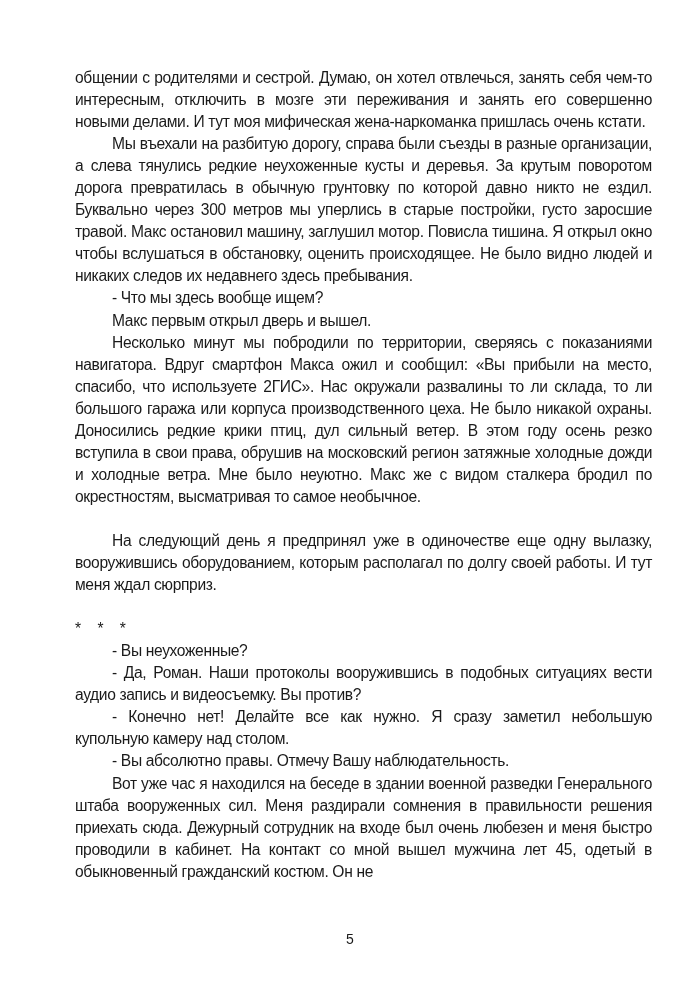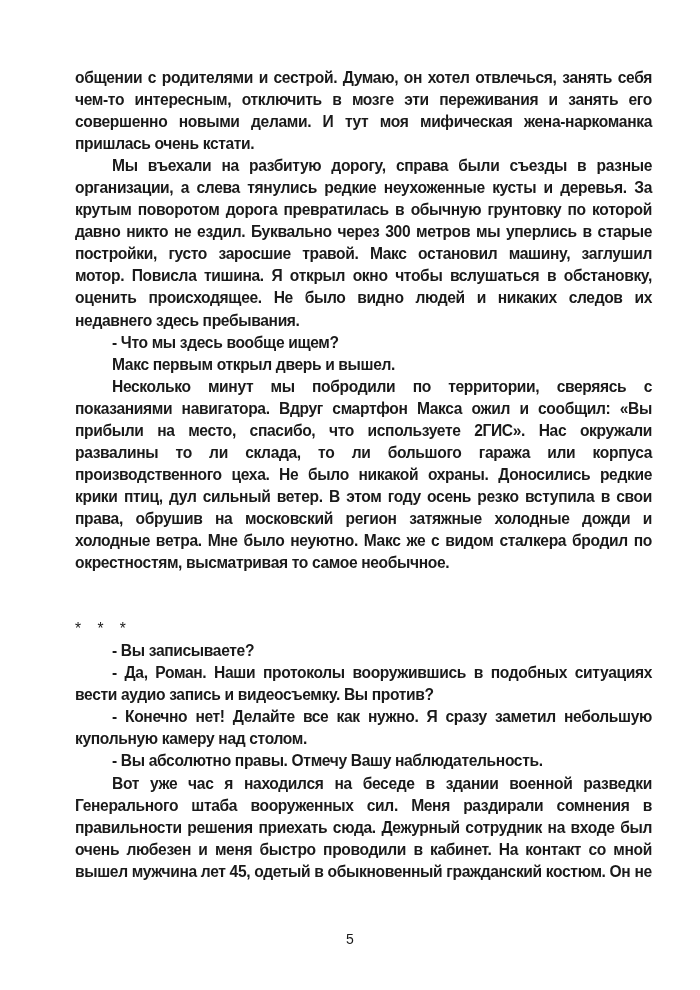--- a/index.html
+++ b/index.html
@@ -3,41 +3,42 @@
 <meta charset="utf-8">
 <style>
   html, body { margin: 0; padding: 0; background: #ffffff; }
   body { width: 700px; height: 990px; position: relative; overflow: hidden; }
   .page {
     position: absolute; left: 75px; top: 67px; width: 577px;
     font-family: "Liberation Sans", sans-serif;
     font-size: 15.6px; line-height: 22.05px; color: #1a1a1a;
     letter-spacing: -0.35px;
   }
-  .p { margin: 0; text-align: justify; text-indent: 37px; hyphens: none; font-weight: bold; }
+  .p { margin: 0; text-align: justify; text-indent: 37px; hyphens: none; }
   .p.noindent { text-indent: 0; }
   .blank { height: 22.05px; }
   .stars { margin: 0; text-indent: 0; letter-spacing: 6px; }
   .pageno {
     position: absolute; top: 931px; left: 0; width: 700px; text-align: center;
     font-family: "Liberation Sans", sans-serif; font-size: 14px; color: #1a1a1a;
   }
 </style>
 </head>
 <body>
 
 <div class="page">
   <p class="p noindent">общении с родителями и сестрой. Думаю, он хотел отвлечься, занять себя чем-то интересным, отключить в мозге эти переживания и занять его совершенно новыми делами. И тут моя мифическая жена-наркоманка пришлась очень кстати.</p>
   <p class="p">Мы въехали на разбитую дорогу, справа были съезды в разные организации, а слева тянулись редкие неухоженные кусты и деревья. За крутым поворотом дорога превратилась в обычную грунтовку по которой давно никто не ездил. Буквально через 300 метров мы уперлись в старые постройки, густо заросшие травой. Макс остановил машину, заглушил мотор. Повисла тишина. Я открыл окно чтобы вслушаться в обстановку, оценить происходящее. Не было видно людей и никаких следов их недавнего здесь пребывания.</p>
   <p class="p">- Что мы здесь вообще ищем?</p>
   <p class="p">Макс первым открыл дверь и вышел.</p>
   <p class="p">Несколько минут мы побродили по территории, сверяясь с показаниями навигатора. Вдруг смартфон Макса ожил и сообщил: «Вы прибыли на место, спасибо, что используете 2ГИС». Нас окружали развалины то ли склада, то ли большого гаража или корпуса производственного цеха. Не было никакой охраны. Доносились редкие крики птиц, дул сильный ветер. В этом году осень резко вступила в свои права, обрушив на московский регион затяжные холодные дожди и холодные ветра. Мне было неуютно. Макс же с видом сталкера бродил по окрестностям, высматривая то самое необычное.</p>
   <div class="blank"></div>
+  <p class="p">На следующий день я предпринял уже в одиночестве еще одну вылазку, вооружившись оборудованием, которым располагал по долгу своей работы. И тут меня ждал сюрприз.</p>
   <div class="blank"></div>
   <p class="stars">* * *</p>
-  <p class="p">- Вы записываете?</p>
+  <p class="p">- Вы неухоженные?</p>
   <p class="p">- Да, Роман. Наши протоколы вооружившись в подобных ситуациях вести аудио запись и видеосъемку. Вы против?</p>
   <p class="p">- Конечно нет! Делайте все как нужно. Я сразу заметил небольшую купольную камеру над столом.</p>
   <p class="p">- Вы абсолютно правы. Отмечу Вашу наблюдательность.</p>
   <p class="p">Вот уже час я находился на беседе в здании военной разведки Генерального штаба вооруженных сил. Меня раздирали сомнения в правильности решения приехать сюда. Дежурный сотрудник на входе был очень любезен и меня быстро проводили в кабинет. На контакт со мной вышел мужчина лет 45, одетый в обыкновенный гражданский костюм. Он не</p>
 </div>
 
 <div class="pageno">5</div>
 
 </body></html>

